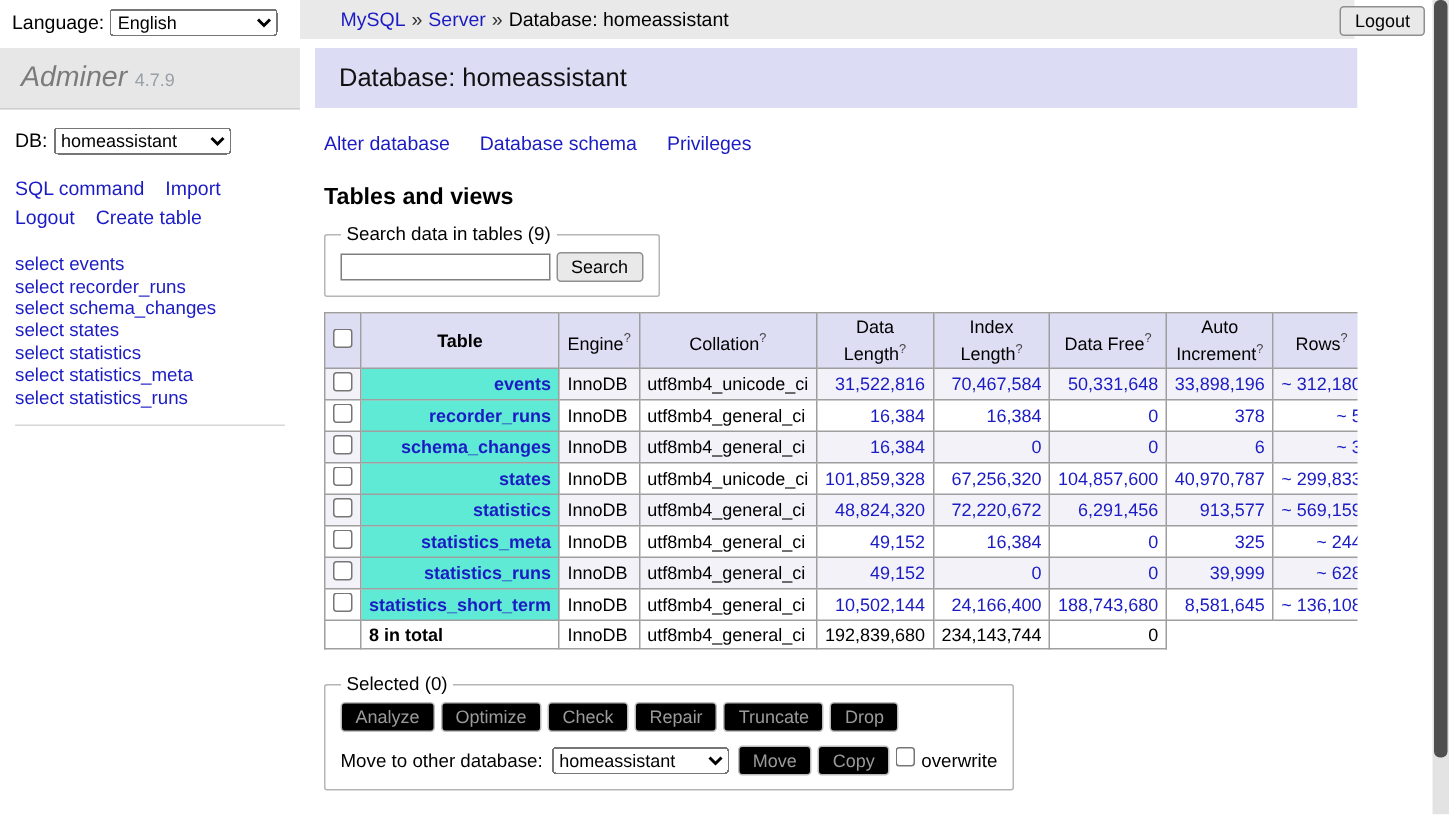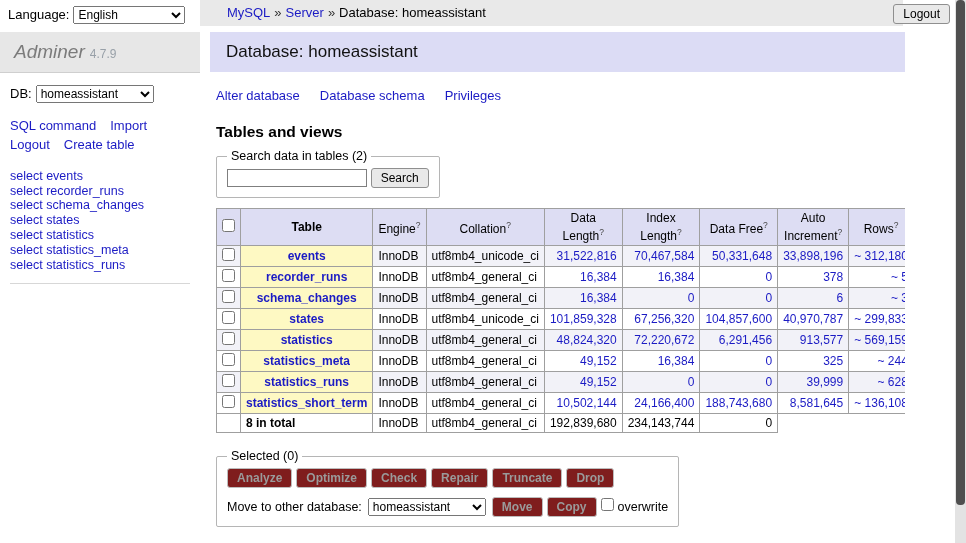--- a/index.html
+++ b/index.html
@@ -24,21 +24,21 @@
   }
   .breadcrumb .sep { color: #333; margin: 0 4px; }
   .logout-wrap { position: absolute; top: 4px; right: 16px; padding-left: 28px; }
 
   
   button {
     font-family: inherit; font-size: 12px; padding: 2px 9px;
     background: #e9e9e9; border: 1px solid #8f8f8f; border-radius: 3px;
     color: #000; cursor: pointer;
   }
-  button:disabled { color: #9a9a9a; border-color: #bdbdbd; background: #7f1d1d; cursor: default; font-weight: bold; }
+  button:disabled { color: #9a9a9a; border-color: #bdbdbd; background: #000000; cursor: default; }
 
   
   .sidebar { position: absolute; top: 32px; left: 0; width: 200px; }
   .logo {
     background: #e7e7e7; border-bottom: 1px solid #cfcfcf;
     padding: 9px 14px; font-style: italic; font-size: 19px; color: #7b7b7b;
   }
   .logo .version { font-style: normal; font-size: 12px; color: #98a0a8; margin-left: 5px; }
   .sidebar-body { padding: 12px 10px 0 10px; }
   .db-row select { width: 118px; margin-left: 4px; font-size: 12px; }
@@ -63,21 +63,21 @@
   }
   legend { font-size: 12.5px; padding: 0 4px; }
   .search-fieldset input[type="text"] { width: 140px; font-size: 12px; padding: 1px 3px; border: 1px solid #7f7f7f; }
 
   
   table.tables { border-collapse: collapse; margin: 10px 0 0 6px; font-size: 12px; }
   table.tables th, table.tables td { border: 1px solid #9f9f9f; padding: 2px 5px; line-height: 14px; }
   table.tables thead th, table.tables thead td { background: #ddddf3; text-align: center; font-weight: normal; }
   table.tables thead th.first { font-weight: bold; }
   table.tables sup { font-size: 8.5px; color: #444; }
-  table.tables tbody th { background: #fef9c3; text-align: center; }
+  table.tables tbody th { background: #5eead4; text-align: right; }
   table.tables tbody th a { font-weight: bold; }
   table.tables tr.odd td { background: #f2f2f8; }
   table.tables td.num, table.tables td.rows-num { text-align: right; white-space: nowrap; }
   table.tables td.plain { white-space: nowrap; }
   table.tables tfoot th { background: #fff; text-align: left; font-weight: bold; }
   table.tables tfoot td { text-align: right; }
   table.tables tfoot td.txt { text-align: left; }
   .tables thead tr > *:nth-child(1){ width: 20px; }
   .tables thead tr > *:nth-child(2){ width: 118px; }
   .tables thead tr > *:nth-child(3){ width: 46px; }
@@ -147,21 +147,21 @@
 <div class="content">
   <h2 class="page-title">Database: homeassistant</h2>
 
   <p class="actions">
     <a href="#">Alter database</a><a href="#">Database schema</a><a href="#">Privileges</a>
   </p>
 
   <h3>Tables and views</h3>
 
   <fieldset class="search-fieldset">
-    <legend>Search data in tables (2)</legend>
+    <legend>Search data in tables (9)</legend>
     <input type="text" value="" style="">
     <button>Search</button>
   </fieldset>
 
   <table class="tables">
     <thead>
       <tr>
         <td class="check"><input type="checkbox" style=""></td>
       <th class="first">Table</th>
           <th>Engine<sup>?</sup></th>

